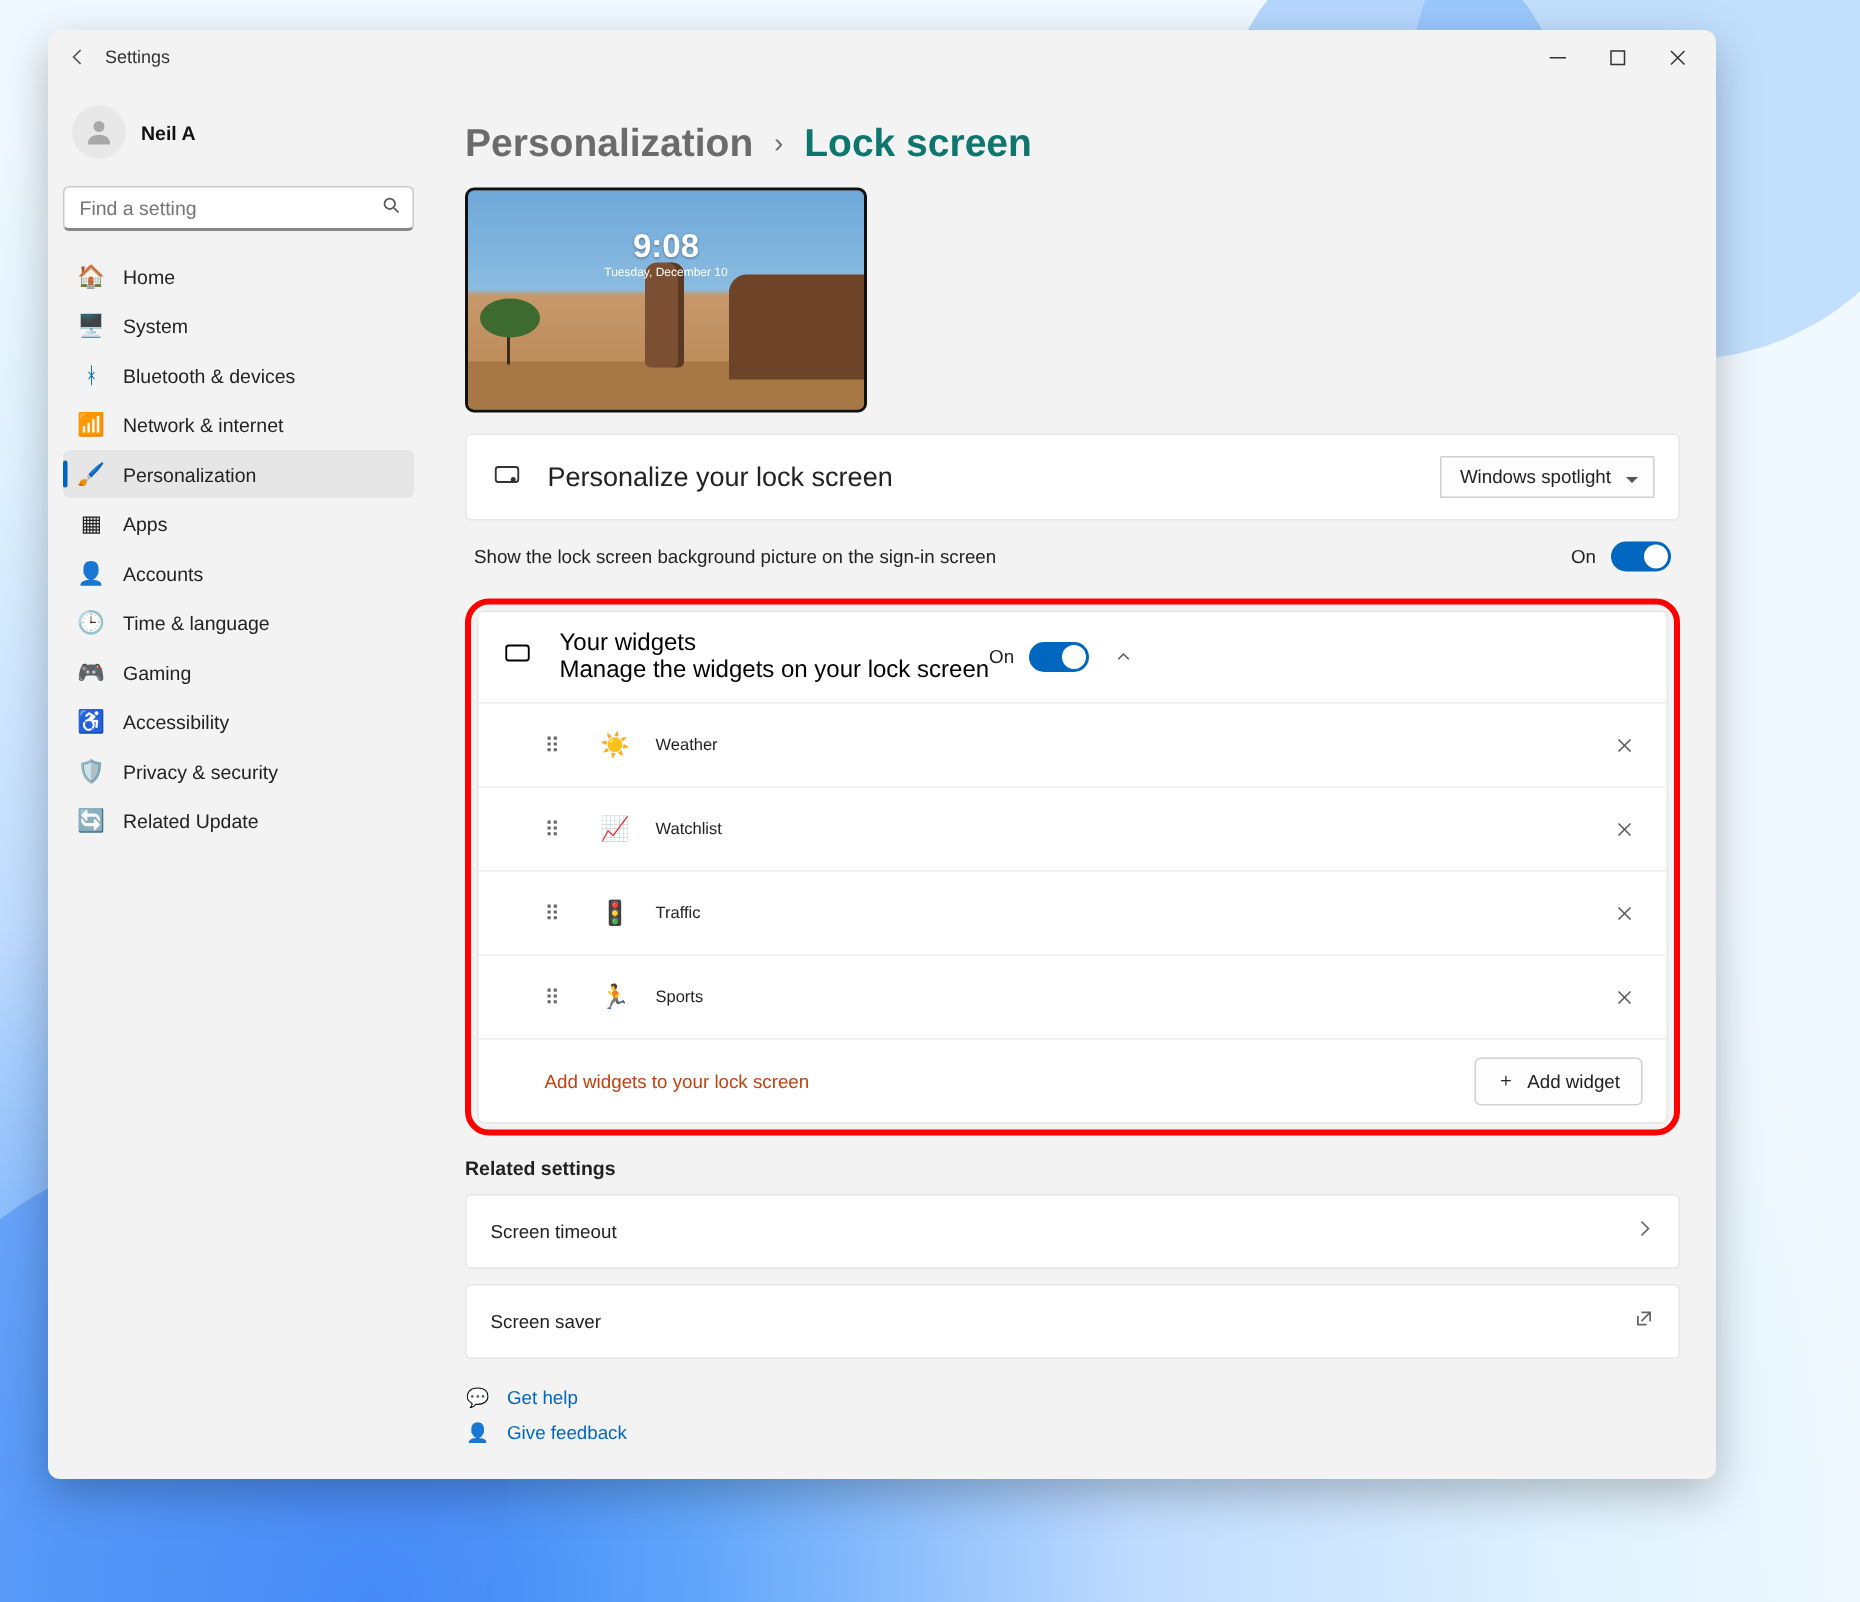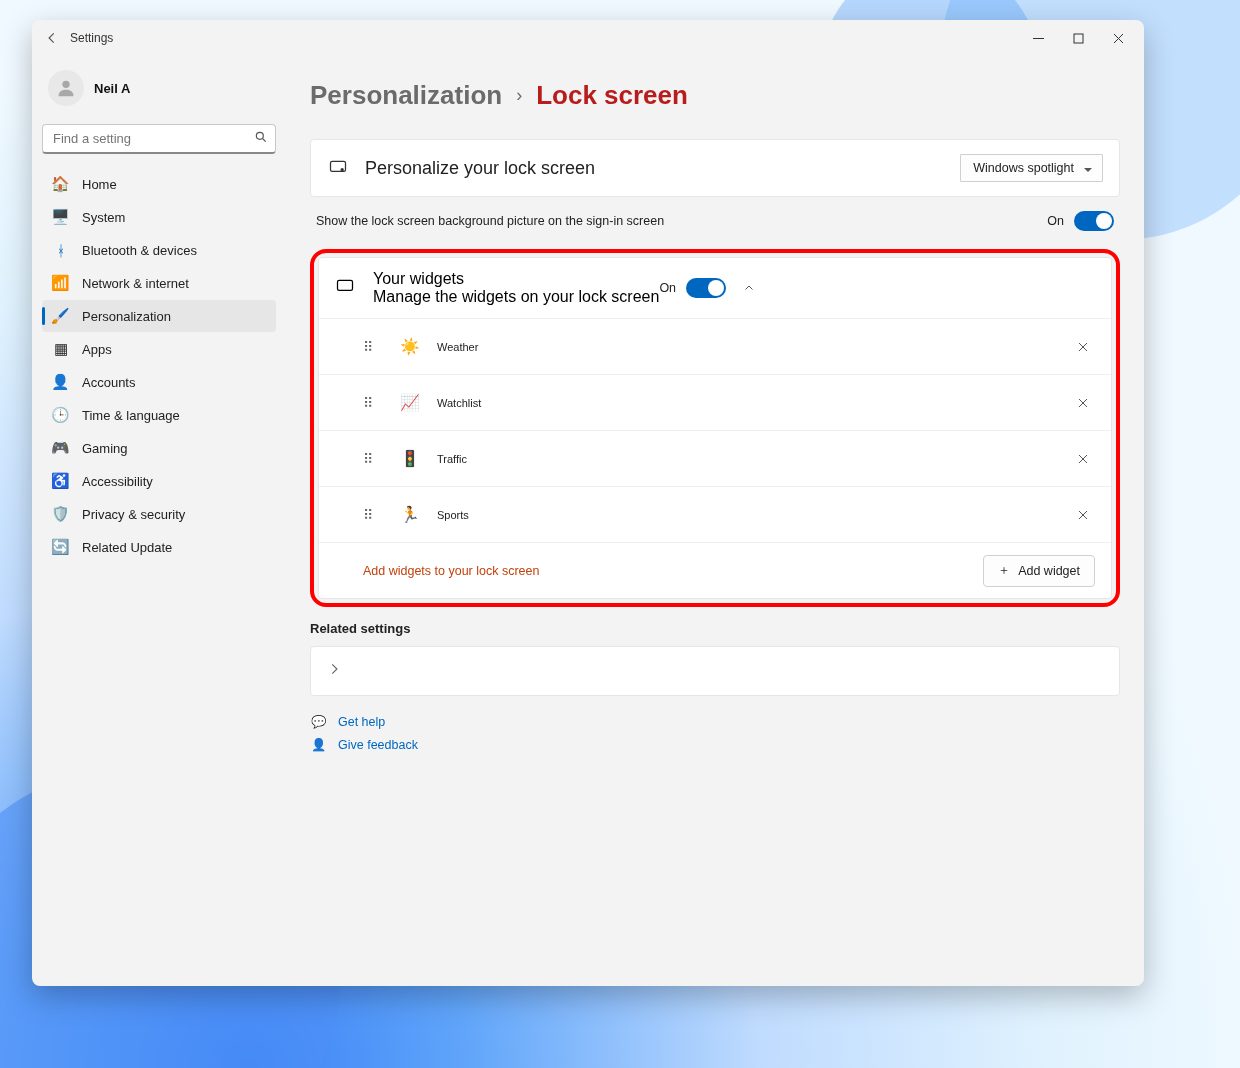--- a/index.html
+++ b/index.html
@@ -36,21 +36,21 @@
   .nav { display:flex; flex-direction:column; gap:1px; }
   .nav-item { display:flex; align-items:center; gap:12px; height:32px; padding:0 10px; border-radius:4px; font-size:13px; color:#222; cursor:pointer; position:relative;}
   .nav-item.active{background:#e6e6e6;}
   .nav-item.active::before{content:"";position:absolute;left:0;top:7px;bottom:7px;width:3px;background:#0067c0;border-radius:3px;}
   .nav-ico { width:18px; height:18px; display:flex; align-items:center; justify-content:center; font-size:15px; }
 
   .main { flex:1; padding:24px 24px 24px 24px; overflow:auto; }
   .crumb { display:flex; align-items:center; gap:14px; margin-bottom:14px;}
   .crumb .p1 { font-size:26px; font-weight:600; color:#6b6b6b; }
   .crumb .sep { color:#6b6b6b; font-size:18px;}
-  .crumb .p2 { font-size:26px; font-weight:600; color:#b91c1c; }
+  .crumb .p2 { font-size:26px; font-weight:600; color:#0f766e; }
 
   .preview { width:268px; height:150px; border-radius:6px; border:2px solid #111; overflow:hidden; position:relative; background:linear-gradient(#6ea8d9 0%, #8bbce0 45%, #c7986b 48%, #b5844f 100%);}
   .preview .rock{position:absolute;left:118px;bottom:28px;width:26px;height:70px;background:#7b4f32;border-radius:8px 8px 4px 4px;box-shadow:inset -4px 0 0 #5a3822;}
   .preview .rock2{position:absolute;right:0;bottom:20px;width:90px;height:70px;background:#6d4428;border-radius:12px 0 0 0;}
   .preview .tree{position:absolute;left:26px;bottom:30px;width:0;height:0;}
   .preview .tree::before{content:"";position:absolute;left:0;bottom:0;width:2px;height:26px;background:#3a2a18;}
   .preview .tree::after{content:"";position:absolute;left:-18px;bottom:18px;width:40px;height:26px;background:#3d6b2f;border-radius:50%;}
   .preview .ground{position:absolute;left:0;right:0;bottom:0;height:32px;background:#a77846;}
   .preview .clock{position:absolute;left:0;right:0;top:24px;text-align:center;color:#fff;font-weight:600;font-size:22px;text-shadow:0 1px 2px rgba(0,0,0,.4);}
   .preview .date{position:absolute;left:0;right:0;top:50px;text-align:center;color:#fff;font-size:8px;}
@@ -196,20 +196,28 @@
         </div>
     </div>
 
     <div class="main">
       <div class="crumb">
         <span class="p1">Personalization</span>
         <span class="sep">›</span>
         <span class="p2">Lock screen</span>
       </div>
 
+      <div class="preview">
+        <div class="ground"></div>
+          <div class="rock2"></div>
+          <div class="rock"></div>
+          <div class="tree"></div>
+        <div class="clock">9:08</div>
+        <div class="date">Tuesday, December 10</div>
+      </div>
 
       <div style="height:14px"></div>
 
       <div class="card">
         <div class="row">
           <span class="lead-ico">
               <svg width="20" height="20" viewBox="0 0 24 24">
                 <rect x="3" y="4" width="18" height="12" rx="2" fill="none" stroke="currentColor" stroke-width="1.5"></rect>
                 <circle cx="17" cy="14" r="2" fill="currentColor"></circle>
               </svg>
@@ -293,22 +301,30 @@
               <span>＋</span>
               <span>Add widget</span>
             </button>
           </div>
         </div>
       </div>
 
       <div class="section-title">Related settings</div>
       <div id="related-list">
           <div class="link-row">
+            <span class="lbl">Screen timeout</span>
             <span class="tail"><svg width="14" height="14" viewBox="0 0 24 24">
                 <path fill="none" stroke="currentColor" stroke-width="2" d="M9 4l8 8-8 8"></path>
+              </svg></span>
+          </div>
+          <div class="link-row">
+            <span class="lbl">Screen saver</span>
+            <span class="tail"><svg width="14" height="14" viewBox="0 0 24 24">
+                <path fill="none" stroke="currentColor" stroke-width="2" d="M9 5h10v10M19 5L9 15"></path>
+                <path fill="none" stroke="currentColor" stroke-width="2" d="M5 9v10h10"></path>
               </svg></span>
           </div>
         </div>
 
       <div class="footer-links">
         <div class="flink">
           <span class="fic">💬</span>
           <span>Get help</span>
         </div>
         <div class="flink">

